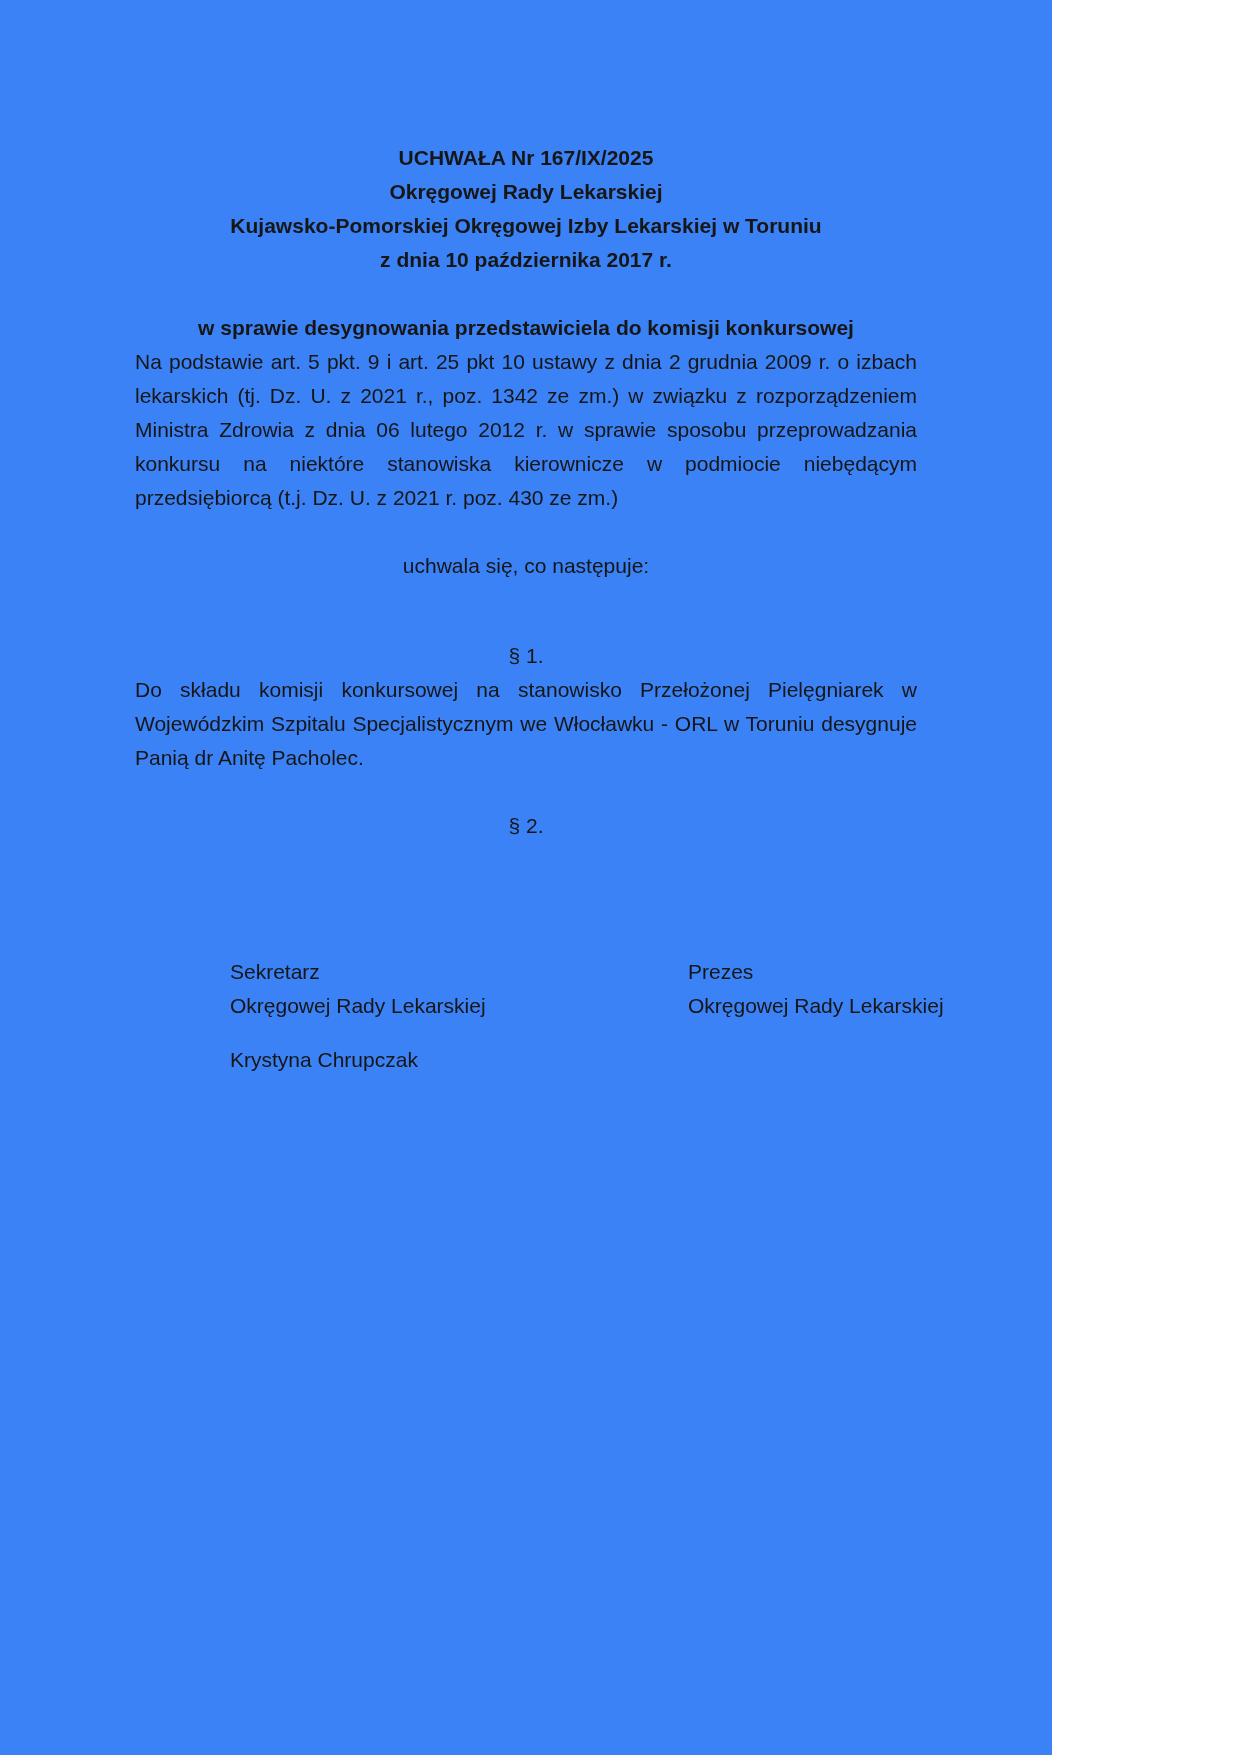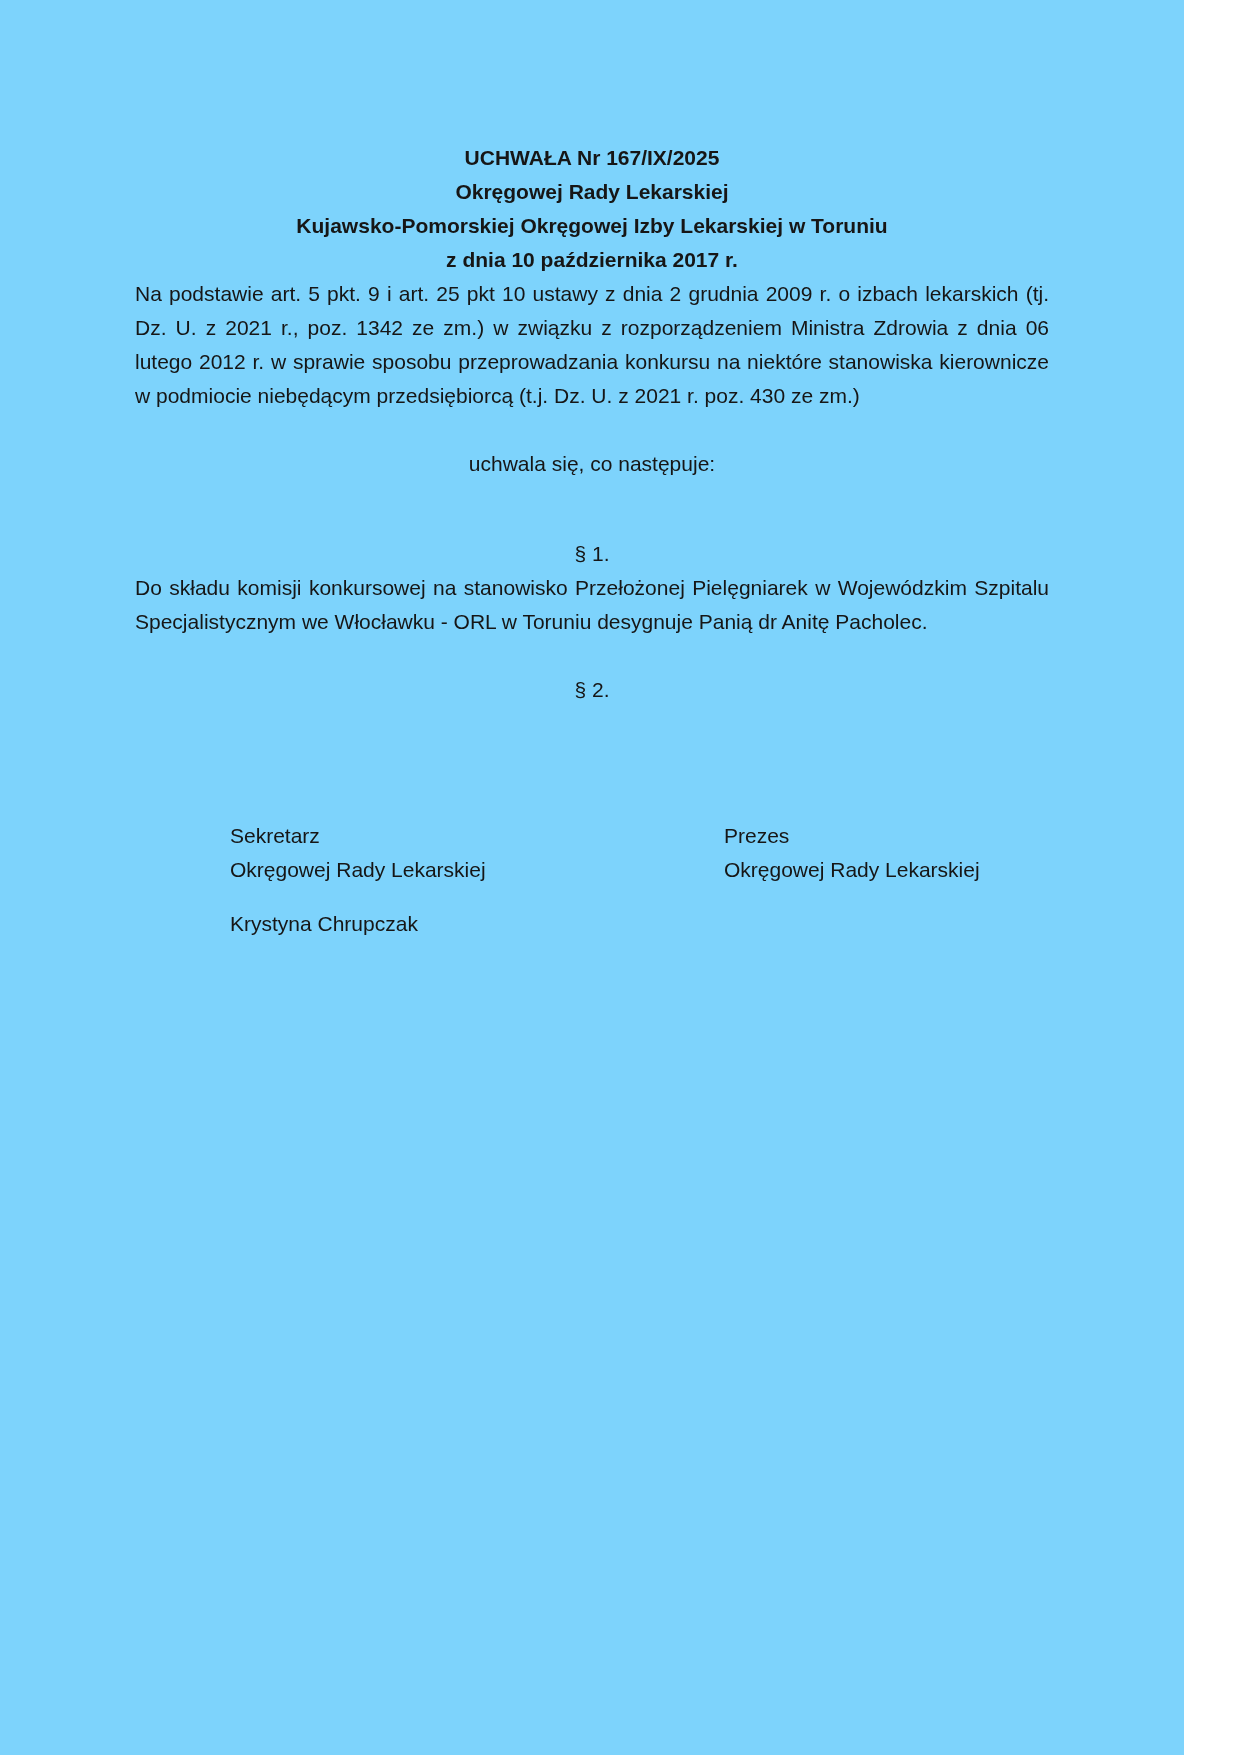--- a/index.html
+++ b/index.html
@@ -1,21 +1,21 @@
 <!DOCTYPE html>
 <html lang="pl"><head>
 <meta charset="utf-8">
 <style>
   * { margin: 0; padding: 0; box-sizing: border-box; }
   html, body { background: #ffffff; }
   .page {
     position: relative;
-    width: 1184px;
+    width: 1052px;
     height: 1755px;
-    background: #7dd3fc;
+    background: #3b82f6;
     color: #161616;
     font-family: "Liberation Sans", sans-serif;
     font-size: 21px;
     line-height: 34px;
     overflow: hidden;
   }
   .content {
     padding: 141px 135px 0 135px;
   }
   .bold { font-weight: normal; }
@@ -34,36 +34,37 @@
     margin-top: 112px;
     height: 140px;
   }
   .sig-col {
     position: absolute;
     top: 0;
     width: 320px;
     text-align: left;
   }
   .sig-left  { left: 95px; }
-  .sig-right { left: 589px; }
+  .sig-right { left: 553px; }
   .sig-name  { margin-top: 20px; }
 </style>
 </head>
 <body>
 
 <div class="page">
   <div class="content">
 
     <div class="title-block">
       <div>UCHWAŁA Nr 167/IX/2025</div>
       <div>Okręgowej Rady Lekarskiej</div>
       <div>Kujawsko-Pomorskiej Okręgowej Izby Lekarskiej w Toruniu</div>
       <div>z dnia 10 października 2017 r.</div>
     </div>
 
+    <div class="subject">w sprawie desygnowania przedstawiciela do komisji konkursowej</div>
 
     <div class="para">Na podstawie art. 5 pkt. 9 i art. 25 pkt 10 ustawy z dnia 2 grudnia 2009 r. o izbach lekarskich (tj. Dz. U. z 2021 r., poz. 1342 ze zm.) w związku z rozporządzeniem Ministra Zdrowia z dnia 06 lutego 2012 r. w sprawie sposobu przeprowadzania konkursu na niektóre stanowiska kierownicze w podmiocie niebędącym przedsiębiorcą (t.j. Dz. U. z 2021 r. poz. 430 ze zm.)</div>
 
     <div class="enacting">uchwala się, co następuje:</div>
 
     <div class="sec-heading">§ 1.</div>
     <div class="sec-para"><span>Do składu komisji konkursowej na stanowisko Przełożonej Pielęgniarek w Wojewódzkim Szpitalu Specjalistycznym we Włocławku - ORL w Toruniu desygnuje </span><span class="bold">Panią dr Anitę Pacholec</span><span>.</span></div>
 
     <div class="sec-heading-2">§ 2.</div>
 

